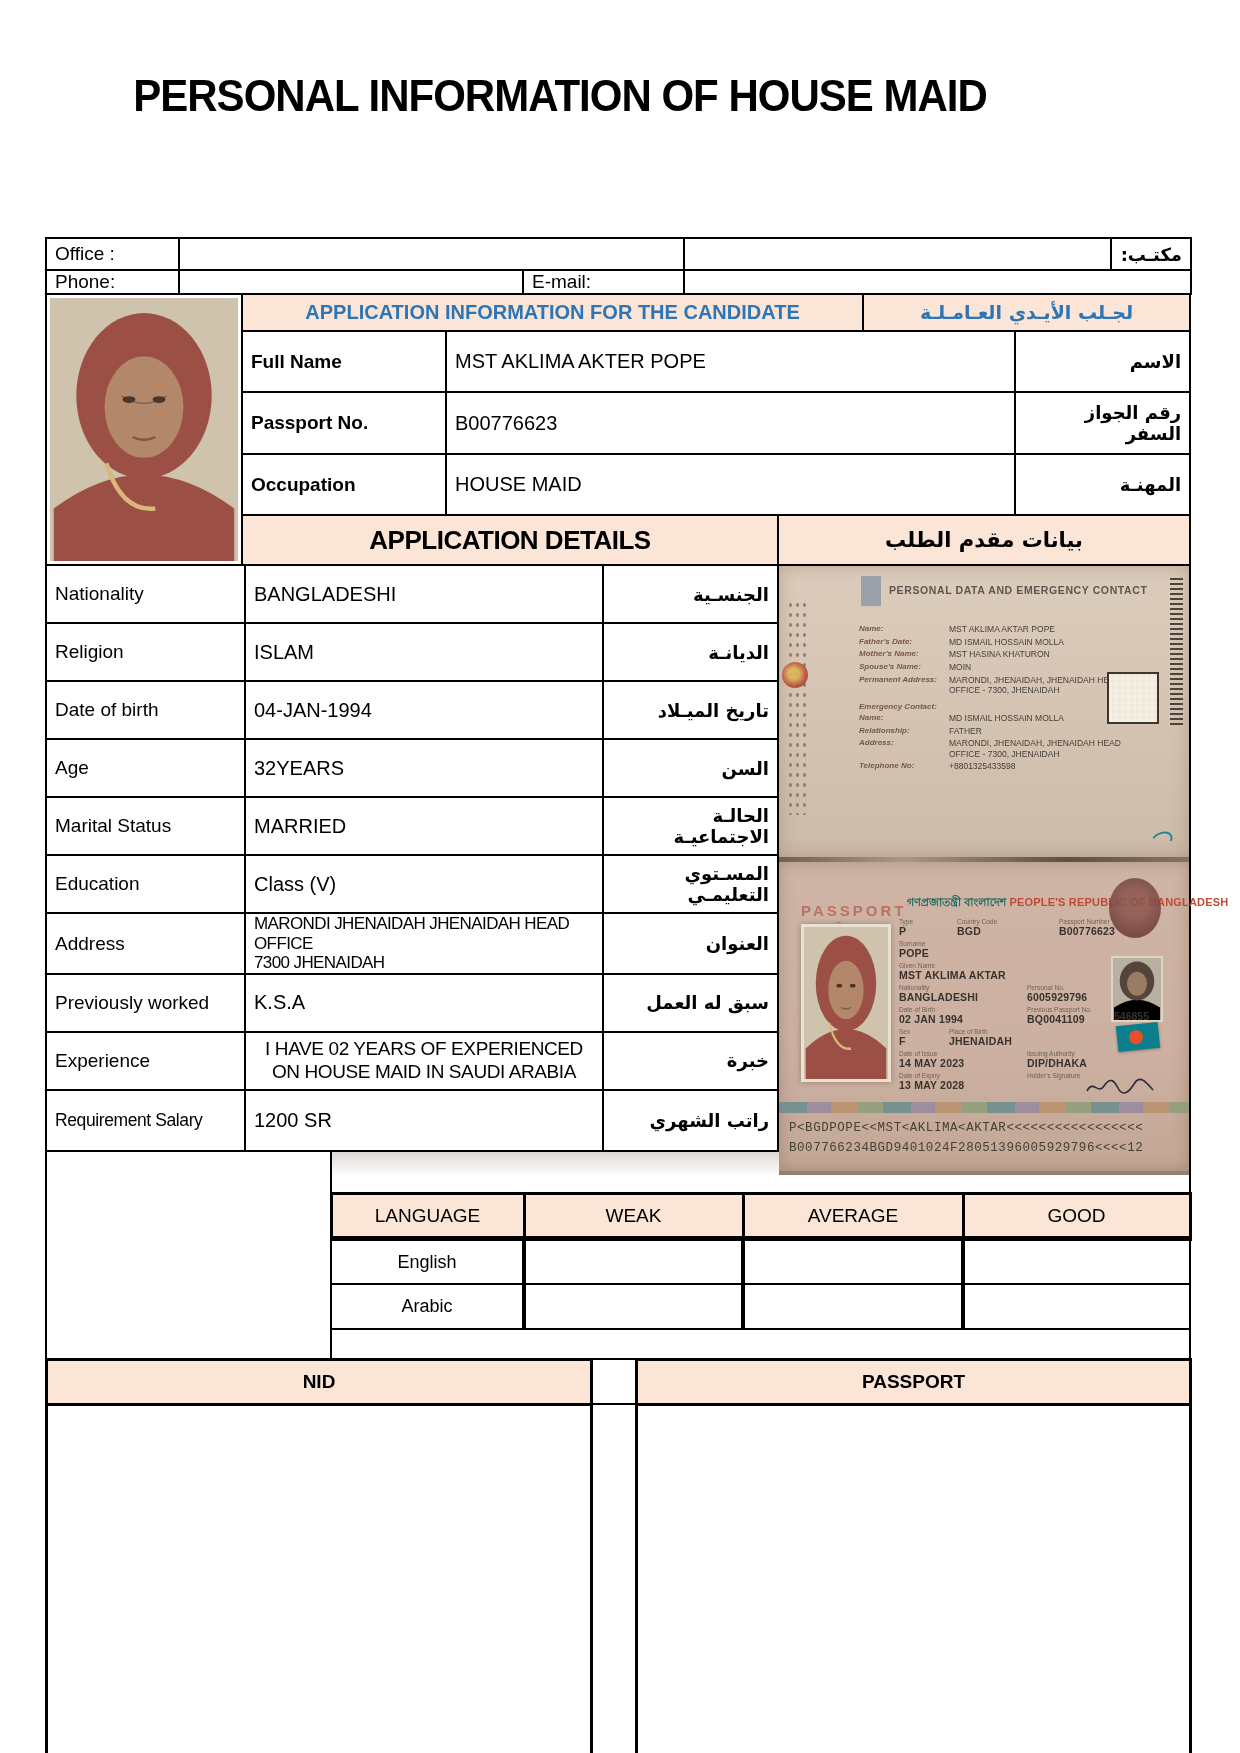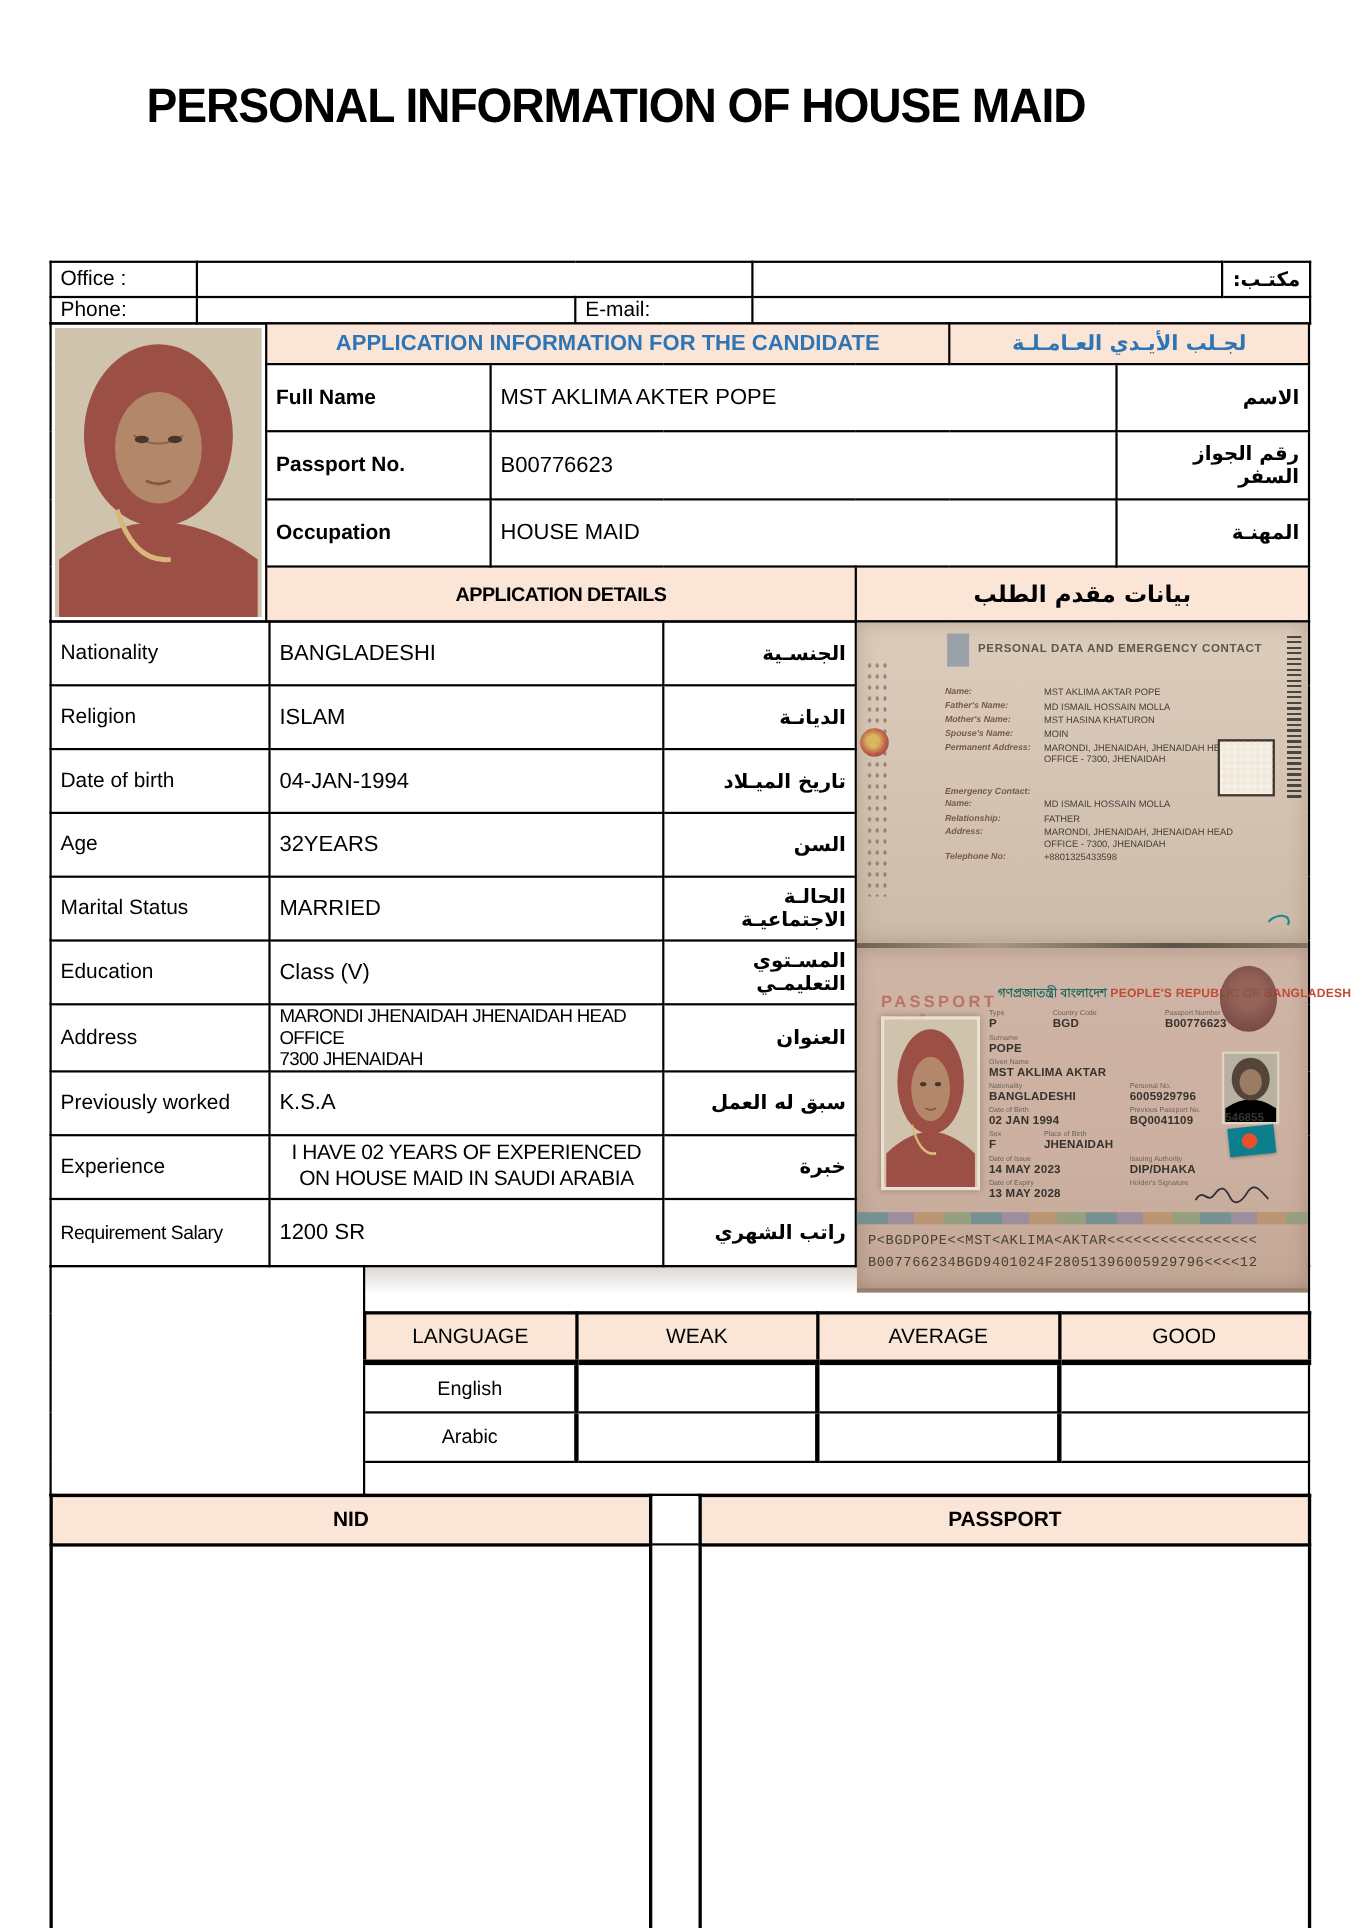--- a/index.html
+++ b/index.html
@@ -12,21 +12,21 @@
   .tbl-wrap{position:absolute;left:45px;top:237px;}
   .lab{font-size:19px;}
   .blab{font-size:19px;font-weight:bold;}
   .val{font-size:20px;}
   .ar{font-family:"DejaVu Sans","Liberation Sans",sans-serif;direction:rtl;text-align:right;
       font-weight:bold;font-size:18px;}
   .peach{background:#FBE5D6;}
   .blue{color:#2E75B6;}
   .center{text-align:center;}
   .hdr-en{font-size:20px;font-weight:bold;}
-  .det-hdr{font-size:18px;font-weight:bold;letter-spacing:-0.5px;}
+  .det-hdr{font-size:26px;font-weight:bold;letter-spacing:-0.5px;}
   .ml{white-space:pre-line;line-height:1.15;}
   .cond{font-size:17px;letter-spacing:-0.6px;}
   .cond2{font-size:19px;letter-spacing:-0.4px;line-height:1.2;}
   .cond3{font-size:17.5px;letter-spacing:-0.4px;}
   
   .photo-td{padding:3px;}
   .portrait{width:100%;height:100%;display:block;}
   
   .lng-hd{border:3px solid #000;border-bottom:5px solid #000;font-weight:normal;font-size:19px;text-align:center;}
   .lng-cell{border:2px solid #000;border-left-width:4px;font-size:18px;text-align:center;}
@@ -40,21 +40,21 @@
   .pp2{position:relative;height:309px;background:linear-gradient(180deg,#cfb5a6 0%,#ccb0a1 60%,#c3a796 100%);
        box-shadow:inset 0 0 16px rgba(110,80,60,.35);border-bottom:4px solid #93806f;}
   .braille{position:absolute;left:8px;top:34px;width:22px;height:215px;opacity:.75;
            background-image:radial-gradient(#7d6c5d 1.2px,transparent 1.6px);background-size:7px 10px;}
   .graysq{position:absolute;left:82px;top:10px;width:20px;height:30px;background:#9aa1a8;}
   .pp1-title{position:absolute;left:110px;top:18px;font-size:10.5px;font-weight:bold;color:#5c564e;letter-spacing:.6px;}
   .pp1-fields{position:absolute;left:80px;top:58px;width:300px;}
   .f-row{display:flex;margin-bottom:2px;}
   .f-lab{width:90px;flex:none;font-size:8px;font-style:italic;font-weight:bold;color:#76584a;}
   .f-val{font-size:8.5px;color:#44403a;line-height:1.25;}
-  .emg{margin-top:19px;}
+  .emg{margin-top:6px;}
   .qr{position:absolute;right:32px;top:108px;width:48px;height:48px;background-color:#efe7da;
       background-image:repeating-linear-gradient(0deg,#3c362f 0 3px,transparent 3px 6px),
                        repeating-linear-gradient(90deg,#3c362f 0 3px,transparent 3px 6px);
       background-blend-mode:screen;outline:2px solid #3c362f;}
   .barcode{position:absolute;right:6px;top:12px;width:13px;height:150px;
       background:repeating-linear-gradient(180deg,#4c453e 0 2px,transparent 2px 5px);}
   .seal{position:absolute;left:3px;top:96px;width:26px;height:26px;border-radius:50%;
       background:radial-gradient(circle at 45% 45%,#dcb657 25%,#bb4f3c 60%,#7c3c2d 85%);opacity:.9;}
   .curl{position:absolute;right:16px;bottom:10px;width:18px;height:11px;border:2.5px solid #1d8a96;
       border-radius:50%;border-left-color:transparent;border-bottom-color:transparent;transform:rotate(-20deg);}
@@ -185,21 +185,21 @@
             <div class="pp1">
               <div class="braille"></div>
               <div class="graysq"></div>
               <div class="pp1-title">PERSONAL DATA AND EMERGENCY CONTACT</div>
               <div class="pp1-fields">
                 <div class="f-row">
                       <div class="f-lab">Name:</div>
                       <div class="f-val">MST AKLIMA AKTAR POPE</div>
                     </div>
                 <div class="f-row">
-                      <div class="f-lab">Father's Name:</div>
+                      <div class="f-lab">Father's Date:</div>
                       <div class="f-val">MD ISMAIL HOSSAIN MOLLA</div>
                     </div>
                 <div class="f-row">
                       <div class="f-lab">Mother's Name:</div>
                       <div class="f-val">MST HASINA KHATURON</div>
                     </div>
                 <div class="f-row">
                       <div class="f-lab">Spouse's Name:</div>
                       <div class="f-val">MOIN</div>
                     </div>

